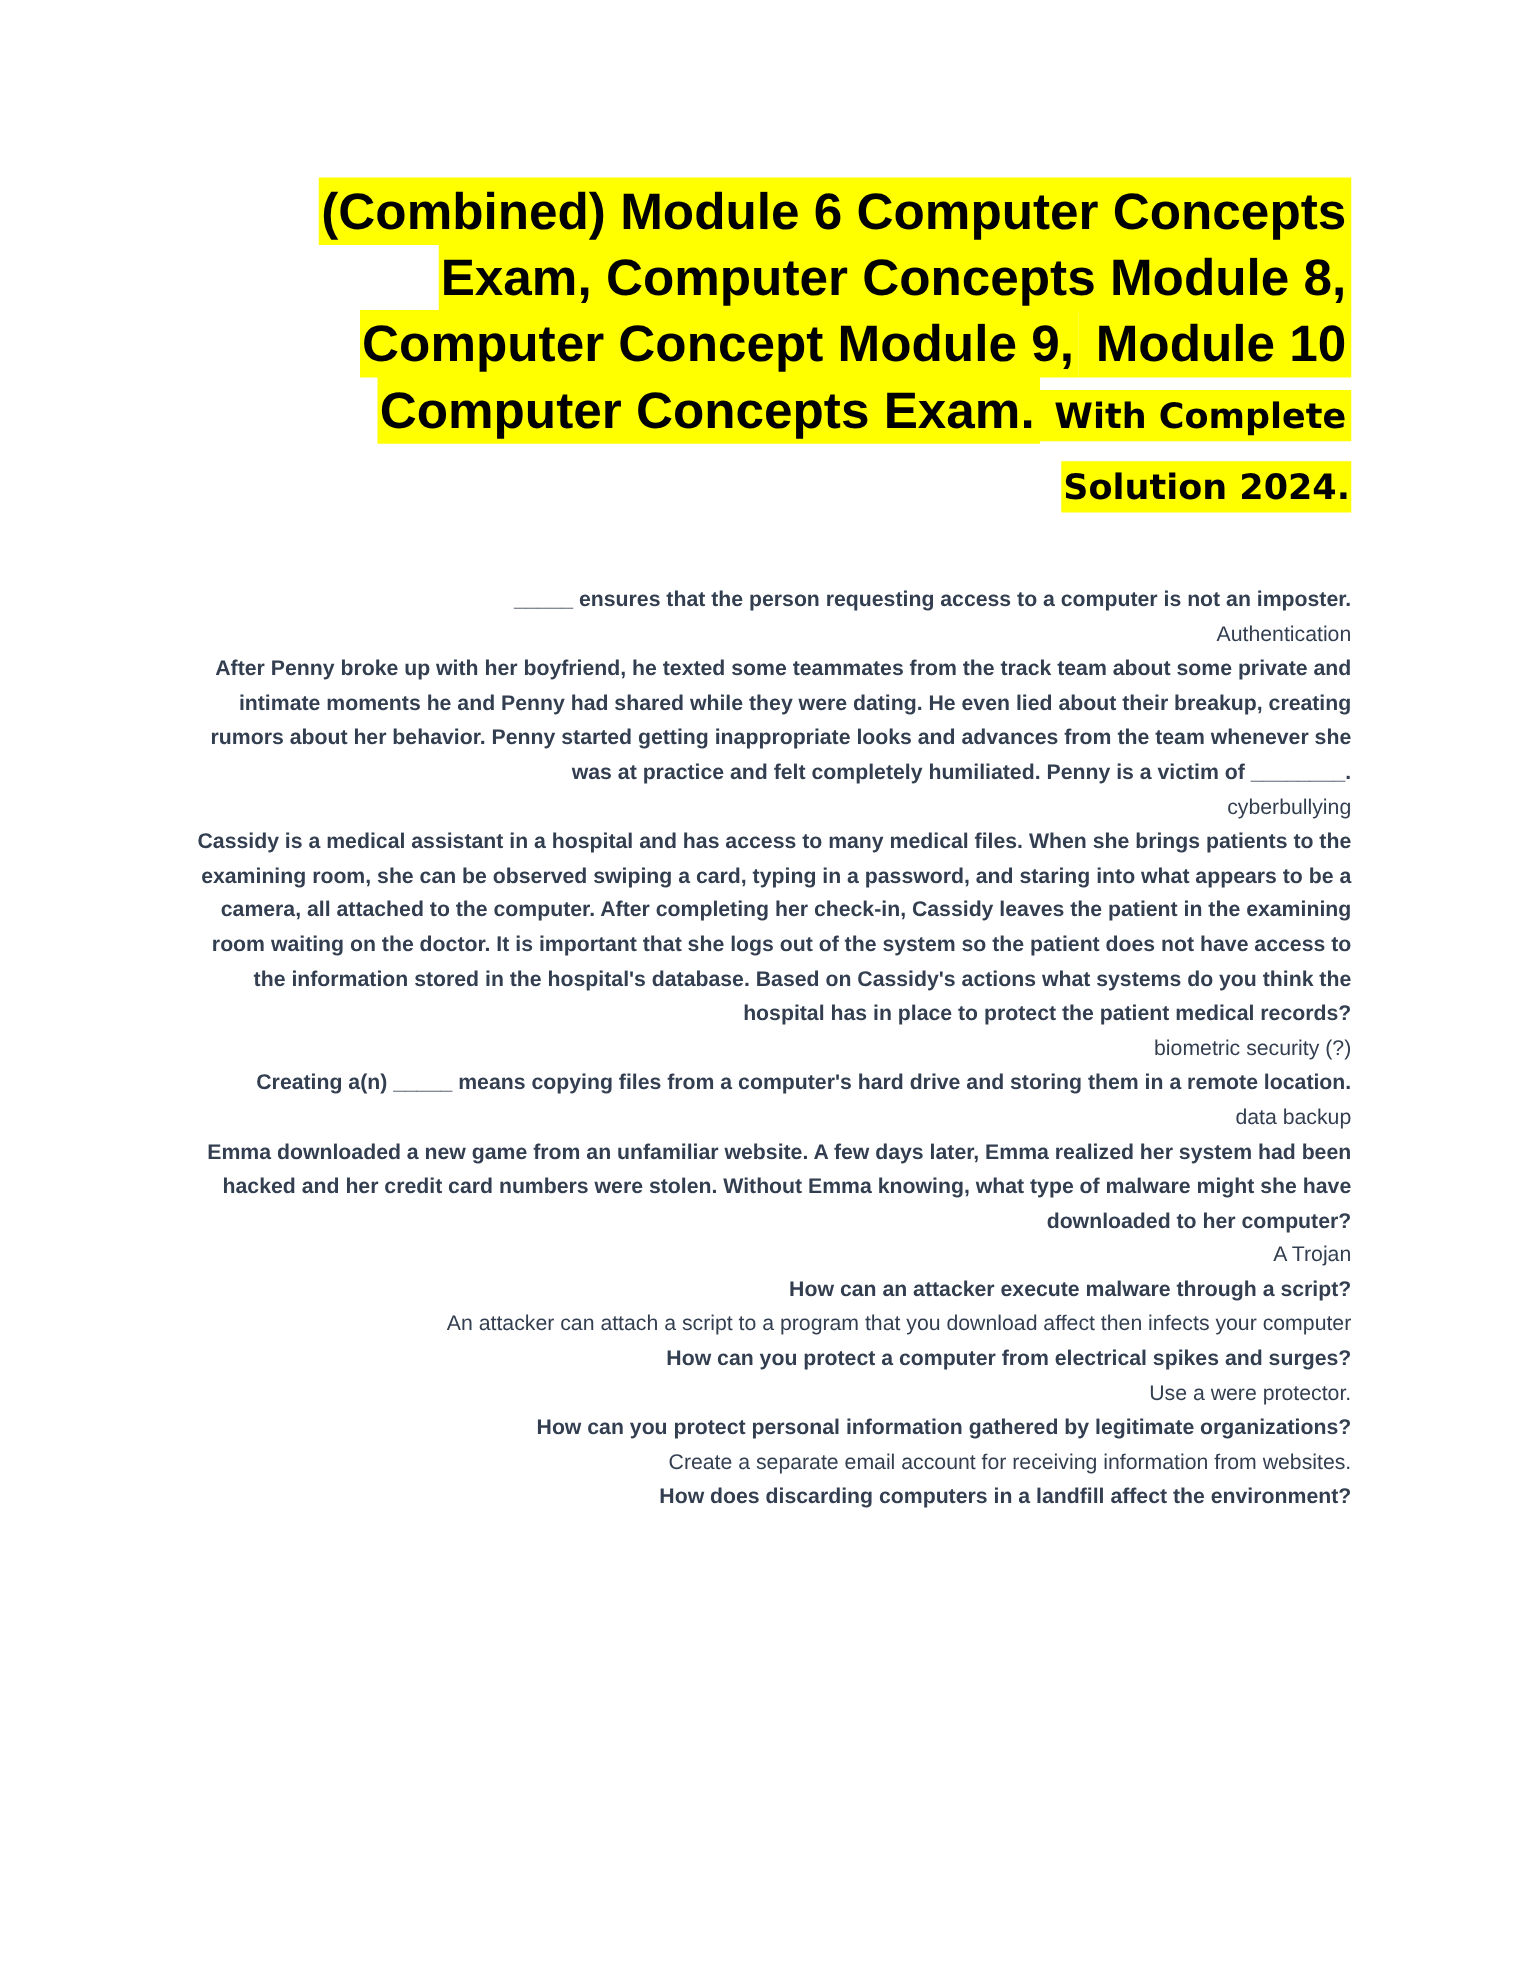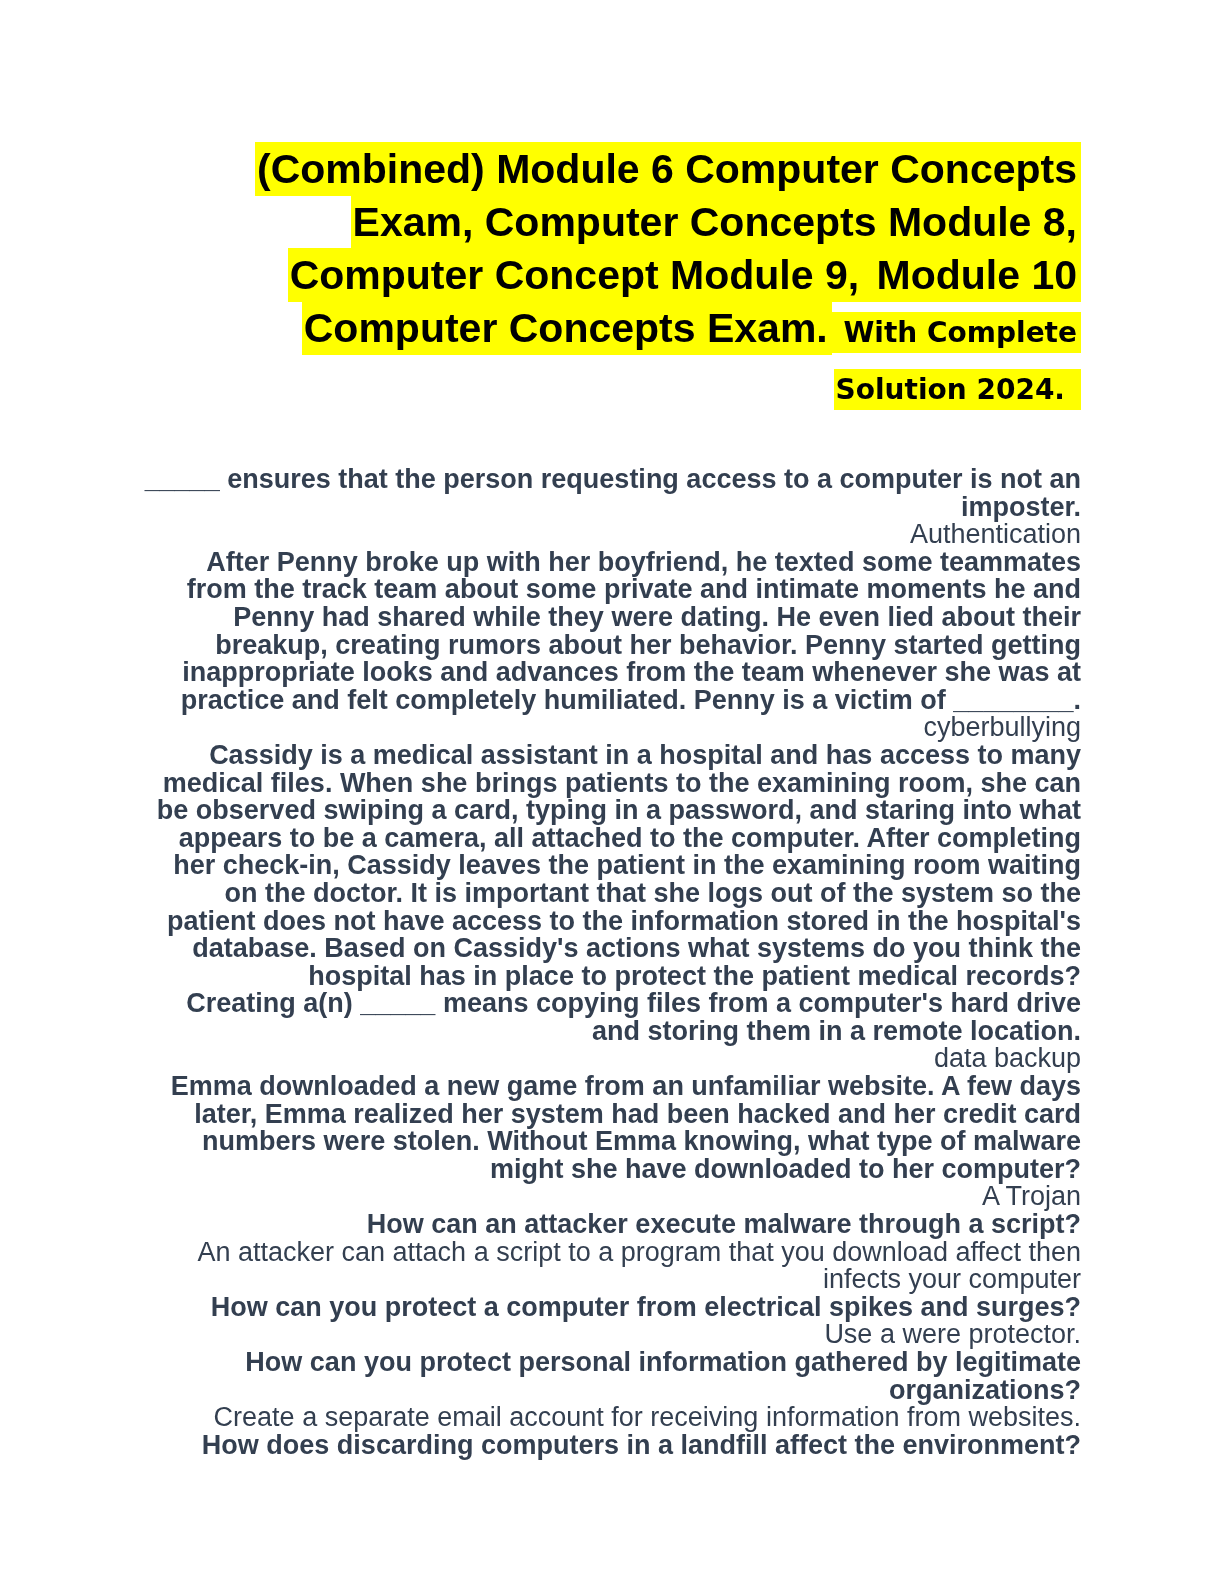--- a/index.html
+++ b/index.html
@@ -33,25 +33,25 @@
   .hl-underline-white {
     text-decoration-color: #ffffff;
     text-decoration-thickness: 3px;
     text-underline-offset: 7px;
     margin-left: 46px;
   }
   .alt-font {
     font-family: "DejaVu Sans", sans-serif;
     font-size: 28px;
   }
-  .pad-end { padding-right: 16px; }
+  .pad-end { padding-right: 1px; }
   .qa-list {
     margin-top: 50px;
     width: 938px;
-    font-size: 27px;
+    font-size: 17px;
     line-height: 27.6px;
     color: #333f50;
   }
   .qa-list p { margin: 0; }
   p.question-text { font-weight: bold; }
   p.answer-text { font-weight: normal; }
 </style>
 </head>
 <body>
 
@@ -64,20 +64,21 @@
     <div class="t-line"><span class="hl">Computer Concepts Exam.</span><span class="hl alt-font"> With Complete</span></div>
     <div class="t-line"><span class="hl alt-font pad-end">Solution 2024.</span></div>
   </h1>
 
   <div class="qa-list" id="qa-list">
       <p class="question-text">_____ ensures that the person requesting access to a computer is not an imposter.</p>
       <p class="answer-text">Authentication</p>
       <p class="question-text">After Penny broke up with her boyfriend, he texted some teammates from the track team about some private and intimate moments he and Penny had shared while they were dating. He even lied about their breakup, creating rumors about her behavior. Penny started getting inappropriate looks and advances from the team whenever she was at practice and felt completely humiliated. Penny is a victim of ________.</p>
       <p class="answer-text">cyberbullying</p>
       <p class="question-text">Cassidy is a medical assistant in a hospital and has access to many medical files. When she brings patients to the examining room, she can be observed swiping a card, typing in a password, and staring into what appears to be a camera, all attached to the computer. After completing her check-in, Cassidy leaves the patient in the examining room waiting on the doctor. It is important that she logs out of the system so the patient does not have access to the information stored in the hospital's database. Based on Cassidy's actions what systems do you think the hospital has in place to protect the patient medical records?</p>
+      <p class="answer-text">biometric security (?)</p>
       <p class="question-text">Creating a(n) _____ means copying files from a computer's hard drive and storing them in a remote location.</p>
       <p class="answer-text">data backup</p>
       <p class="question-text">Emma downloaded a new game from an unfamiliar website. A few days later, Emma realized her system had been hacked and her credit card numbers were stolen. Without Emma knowing, what type of malware might she have downloaded to her computer?</p>
       <p class="answer-text">A Trojan</p>
       <p class="question-text">How can an attacker execute malware through a script?</p>
       <p class="answer-text">An attacker can attach a script to a program that you download affect then infects your computer</p>
       <p class="question-text">How can you protect a computer from electrical spikes and surges?</p>
       <p class="answer-text">Use a were protector.</p>
       <p class="question-text">How can you protect personal information gathered by legitimate organizations?</p>
       <p class="answer-text">Create a separate email account for receiving information from websites.</p>

